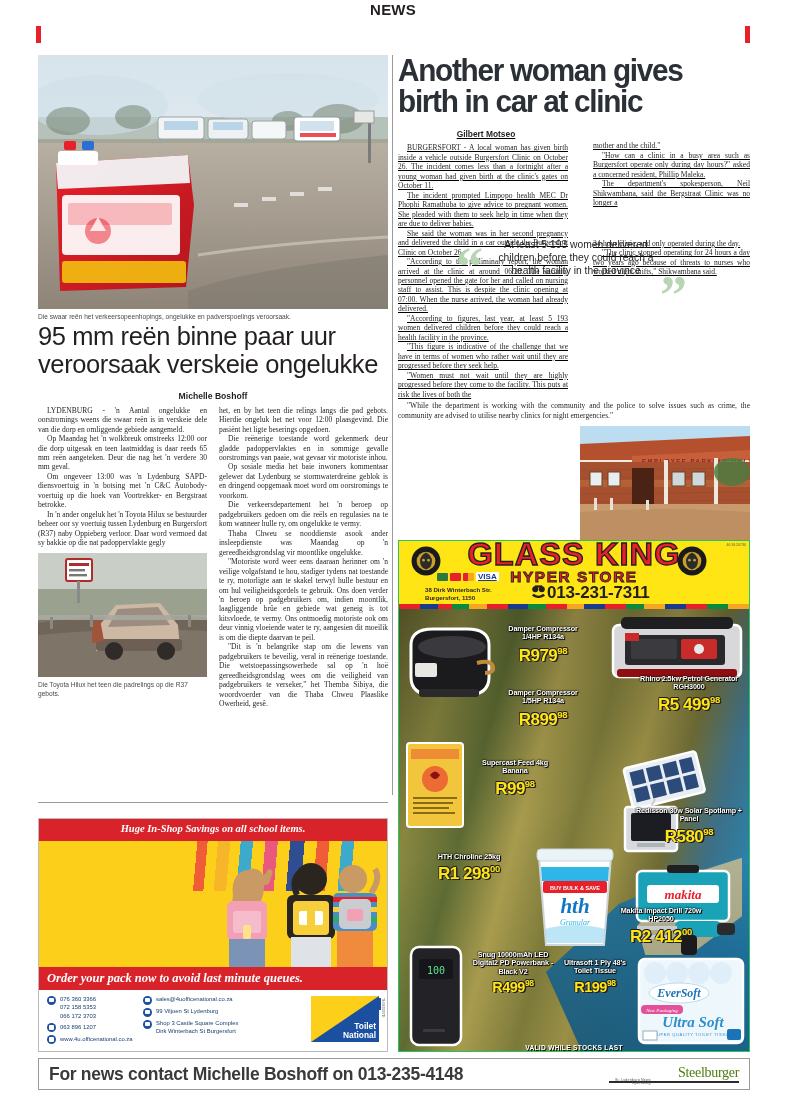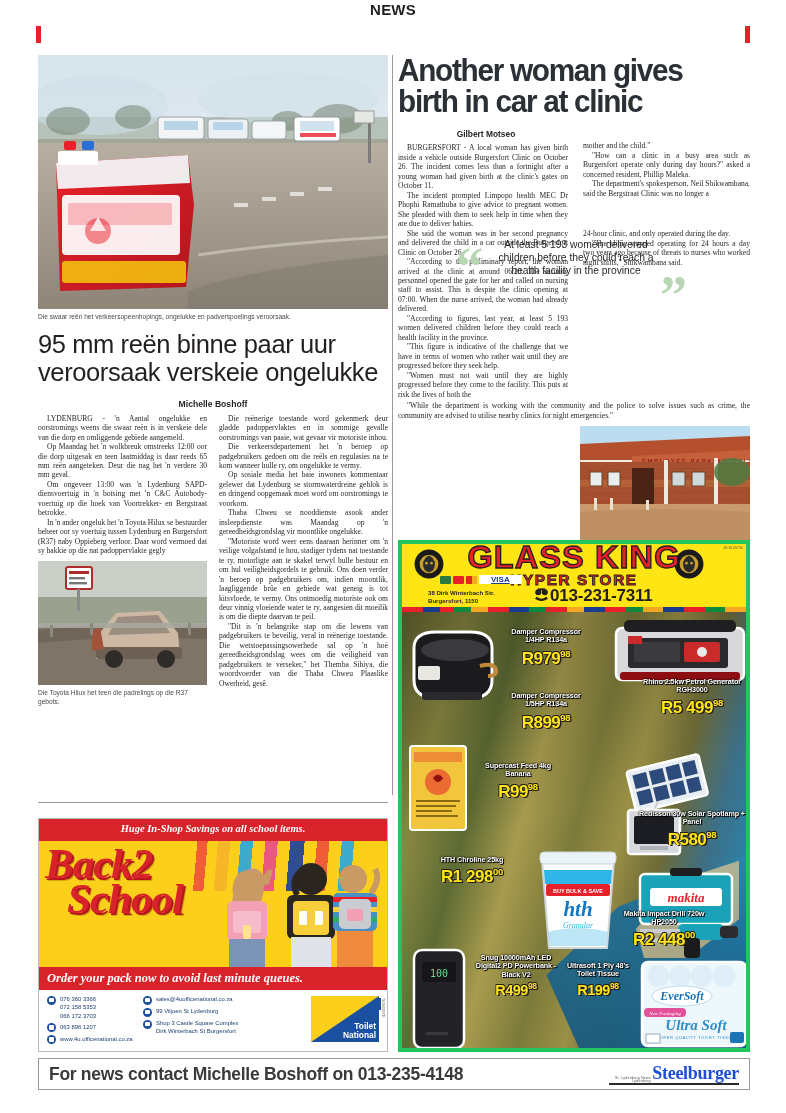--- a/index.html
+++ b/index.html
@@ -38,21 +38,21 @@
     position:relative; overflow:hidden; background:#cbd3d8;
   }
   .photo-main { width:350px; height:254px; }
   .cap {
     font-family:"Liberation Sans", sans-serif; font-size:6.6px; color:#4a4a4a;
     line-height:1.45; padding-top:3px;
   }
 
   .afr-head {
     font-family:"Liberation Sans", sans-serif; font-weight:400; font-size:25.5px;
-    line-height:1.12; color:#231f20; letter-spacing:-0.4px; margin-top:8px;
+    line-height:1.12; color:#231f20; letter-spacing:-0.4px; margin-top:0;
   }
   .byline {
     font-family:"Liberation Sans", sans-serif; font-weight:700; font-size:8.6px;
     color:#231f20; text-align:center; margin-top:12px; margin-bottom:5px;
   }
 
   .two-col { display:flex; gap:12px; }
   .col { width:169px; }
   .body-txt {
     font-family:"Liberation Serif", serif; font-size:7.55px; line-height:1.255;
@@ -70,41 +70,41 @@
   .eng-head {
     font-family:"Liberation Sans", sans-serif; font-weight:700; font-size:32px;
     line-height:0.96; color:#2b2f36; letter-spacing:-1.4px;
     transform:scaleX(0.93); transform-origin:left center;
   }
   .eng-byline {
     font-family:"Liberation Sans", sans-serif; font-weight:700; font-size:8.4px;
     color:#231f20; text-align:center; margin-top:9px; margin-bottom:4px;
     width:176px;
   }
-  .eng-cols { display:flex; gap:15px; }
+  .eng-cols { display:flex; gap:25px;text-decoration:underline; }
   .ecol { width:170px; }
 
   .pullquote {
     position:absolute; left:486px; top:238px; width:180px;
     font-family:"Liberation Sans", sans-serif; font-size:10.3px; line-height:1.28;
     color:#231f20; text-align:center; z-index:5;
   }
   .qmark {
     position:absolute; font-family:"Liberation Serif", serif; font-size:54px;
     color:#b9d6b4; line-height:1; font-weight:700; z-index:4;
   }
   .qmark.open { left:456px; top:240px; }
   .qmark.close { left:660px; top:268px; }
 
   .photo-clinic { width:170px; height:114px; }
 
   
   .ad-glass {
     position:absolute; left:398px; top:540px; width:352px; height:512px;
-    border:4px solid #22c55e; overflow:hidden; background:#1d2a33;
+    border:1px solid #22c55e; overflow:hidden; background:#1d2a33;
   }
   .gk-band {
     position:relative; width:100%; height:68px;
     background:#ffe514; overflow:hidden;
   }
   .gk-title {
     position:absolute; left:50%; top:-4px; transform:translateX(-50%) scaleX(1.05);
     font-family:"Liberation Sans", sans-serif; font-weight:700; font-size:31px;
     color:#e8202a; letter-spacing:1px;
     -webkit-text-stroke:1.3px #231f20; white-space:nowrap;
@@ -124,21 +124,21 @@
     position:absolute; left:26px; top:45px;
     font-family:"Liberation Sans", sans-serif; font-weight:700; font-size:6.1px;
     color:#231f20; line-height:1.25; white-space:nowrap;
   }
   .gk-cards {
     position:absolute; left:38px; top:31px; display:flex; gap:2px; align-items:center;
   }
   .card-chip { width:11px; height:8px; border-radius:1px; }
   .gk-visa {
     font-family:"Liberation Sans", sans-serif; font-weight:700; font-size:8px;
-    color:#1a3a8f; background:#fff; padding:0 12px; border-radius:1px;text-decoration:underline;
+    color:#1a3a8f; background:#fff; padding:0 2px; border-radius:1px;text-decoration:underline;
   }
   .lion { position:absolute; top:3px; width:34px; height:34px; }
   .lion.l { left:10px; } .lion.r { right:40px; }
   .gk-strip { position:absolute; left:0; bottom:0; width:100%; height:5px;
     background:linear-gradient(90deg,#e8202a 0 6%,#1a3a8f 6% 11%,#e8202a 11% 15%,
     #0a8a3c 15% 20%,#f5a623 20% 25%,#e8202a 25% 31%,#1a3a8f 31% 37%,#0a8a3c 37% 42%,
     #e8202a 42% 48%,#f5a623 48% 53%,#1a3a8f 53% 59%,#e8202a 59% 65%,#0a8a3c 65% 70%,
     #f5a623 70% 76%,#1a3a8f 76% 82%,#e8202a 82% 88%,#0a8a3c 88% 94%,#f5a623 94% 100%); }
 
   .gk-body { position:relative; width:100%; height:444px; overflow:hidden; }
@@ -273,22 +273,22 @@
     position:absolute; left:38px; top:1058px; width:712px; height:32px;
     border:1px solid #9a9a9a; background:#fff;
     display:flex; align-items:center; justify-content:space-between; padding:0 10px;
   }
   .bb-text {
     font-family:"Liberation Sans", sans-serif; font-weight:700; font-size:17.5px;
     color:#3a3a3a; letter-spacing:-0.3px;
   }
   .bb-logo { text-align:right; position:relative; width:130px; }
   .bb-logo-main {
-    font-family:"Liberation Serif", serif; font-weight:700; font-size:18px;
-    color:#1d4ed8; letter-spacing:-0.3px; line-height:1;
+    font-family:"Liberation Serif", serif; font-weight:400; font-size:14px;
+    color:#4d7c0f; letter-spacing:-0.3px; line-height:1;
   }
   .bb-logo-sub {
     font-family:"Liberation Sans", sans-serif; font-size:3.6px; color:#555;
     letter-spacing:.2px; line-height:1.1; position:absolute; left:6px; top:13px;
   }
   .bb-rule { height:2px; background:#2b2b2b; margin-top:1px; }
 
   .hr-thin { position:absolute; background:#9a9a9a; height:0.8px; }
 </style>
 </head>
@@ -413,23 +413,24 @@
                 <rect x="52" y="62" width="3" height="12"></rect>
               <rect x="150" y="62" width="3" height="12"></rect>
             </g>
           </svg>
         </div>
         <div class="cap">Die Toyota Hilux het teen die padrelings op die R37 gebots.</div>
       </div>
 
       <div class="col">
         <div class="body-txt">
+          <p class="noind">het, en by het teen die relings langs die pad gebots. Hierdie ongeluk het net voor 12:00 plaasgevind. Die pasiënt het ligte beserings opgedoen.</p>
           <p>Die reënerige toestande word gekenmerk deur gladde padoppervlaktes en in sommige gevalle oorstromings van paaie, wat gevaar vir motoriste inhou.</p>
+          <p>Op sosiale media het baie inwoners kommentaar gelewer dat Lydenburg se stormwaterdreine geblok is en dringend oopgemaak moet word om oorstromings te voorkom.</p>
           <p>Die verkeersdepartement het 'n beroep op padgebruikers gedoen om die reëls en regulasies na te kom wanneer hulle ry, om ongelukke te vermy.</p>
-          <p>Op sosiale media het baie inwoners kommentaar gelewer dat Lydenburg se stormwaterdreine geblok is en dringend oopgemaak moet word om oorstromings te voorkom.</p>
           <p>Thaba Chweu se nooddienste asook ander insleepdienste was Maandag op 'n gereedheidsgrondslag vir moontlike ongelukke.</p>
           <p>"Motoriste word weer eens daaraan herinner om 'n veilige volgafstand te hou, stadiger tydens nat toestande te ry, motorligte aan te skakel terwyl hulle bestuur en om hul veiligheidsgordels te gebruik. Ons doen verder 'n beroep op padgebruikers om, indien moontlik, laagliggende brûe en gebiede wat geneig is tot kitsvloede, te vermy. Ons ontmoedig motoriste ook om deur vinnig vloeiende water te ry, aangesien dit moeilik is om die diepte daarvan te peil.</p>
           <p>"Dit is 'n belangrike stap om die lewens van padgebruikers te beveilig, veral in reënerige toestande. Die wetstoepassingsowerhede sal op 'n hoë gereedheidsgrondslag wees om die veiligheid van padgebruikers te verseker," het Themba Sibiya, die woordvoerder van die Thaba Chweu Plaaslike Owerheid, gesê.</p>
         </div>
       </div>
     </div>
   </div>
 
   <div class="vrule" style="left:392px; top:55px; height:740px;"></div>
   <div class="hr-thin" style="left:38px; top:802px; width:350px;"></div>
@@ -654,21 +655,21 @@
         <g>
           <rect x="52" y="56" width="46" height="16" rx="5" fill="#1aa3b8"></rect>
           <rect x="94" y="58" width="18" height="12" rx="4" fill="#2b2b2e"></rect>
           <rect x="58" y="70" width="16" height="20" rx="4" fill="#1b1b1e"></rect>
           <rect x="14" y="61" width="40" height="4" fill="#c9ccce"></rect>
           <rect x="14" y="70" width="34" height="4" fill="#c9ccce"></rect>
         </g>
       </svg>
       <div class="pitem" style="left:214px;top:298px;width:96px;">
         <div class="plabel">Makita Impact Drill 720w HP2050</div>
-        <div class="pprice" style="margin-top:3px"><span>R2 448</span><sup>00</sup></div>
+        <div class="pprice" style="margin-top:3px"><span>R2 412</span><sup>00</sup></div>
       </div>
 
       <svg class="prodimg" style="left:6px;top:334px;width:62px;height:106px" viewBox="0 0 62 106">
         <rect x="6" y="4" width="50" height="98" rx="8" fill="#232327" stroke="#fff" stroke-width="2.5"></rect>
         <rect x="14" y="16" width="34" height="20" rx="3" fill="#15151a"></rect>
         <text x="31" y="31" text-anchor="middle" font-family="Liberation Sans Mono, monospace" font-size="10" fill="#5fe08a">100</text>
         <rect x="18" y="86" width="22" height="3" rx="1" fill="#3a3a40"></rect>
       </svg>
       <div class="pitem" style="left:66px;top:342px;width:96px;">
         <div class="plabel">Snug 10000mAh LED Digital2 PD Powerbank - Black V2</div>
@@ -701,24 +702,20 @@
     </div>
   </div>
 
   <div class="ad-school">
     <div class="bs-top">
       <div class="bs-top-txt">Huge In-Shop Savings on all school items.</div>
     </div>
 
     <div class="bs-main">
       <div class="bs-paint"></div>
-      <div class="bs-title">
-        <span>Back2</span>
-        <span class="l2">School</span>
-      </div>
       <svg class="kid" style="right:100px;bottom:0;width:78px;height:104px" viewBox="0 0 78 104">
         <path d="M30 10 q14 -8 22 4 q6 10 0 24 q-6 10 -16 8 q-10 -2 -12 -14 q-2 -14 6 -22z" fill="#c99a63"></path>
         <path d="M28 28 q-4 26 2 44" stroke="#c99a63" stroke-width="7" fill="none"></path>
         <rect x="18" y="38" width="40" height="40" rx="6" fill="#f3a0b4"></rect>
         <rect x="24" y="48" width="28" height="22" rx="3" fill="#f7bccb"></rect>
         <rect x="34" y="62" width="8" height="14" rx="2" fill="#ffe38b"></rect>
         <rect x="20" y="76" width="36" height="28" fill="#7c93b8"></rect>
         <path d="M40 6 q10 -2 14 6 l6 -4 q4 12 -8 16" fill="#c99a63"></path>
         <rect x="56" y="6" width="6" height="16" rx="3" fill="#c99a63" transform="rotate(18 59 14)"></rect>
       </svg>

